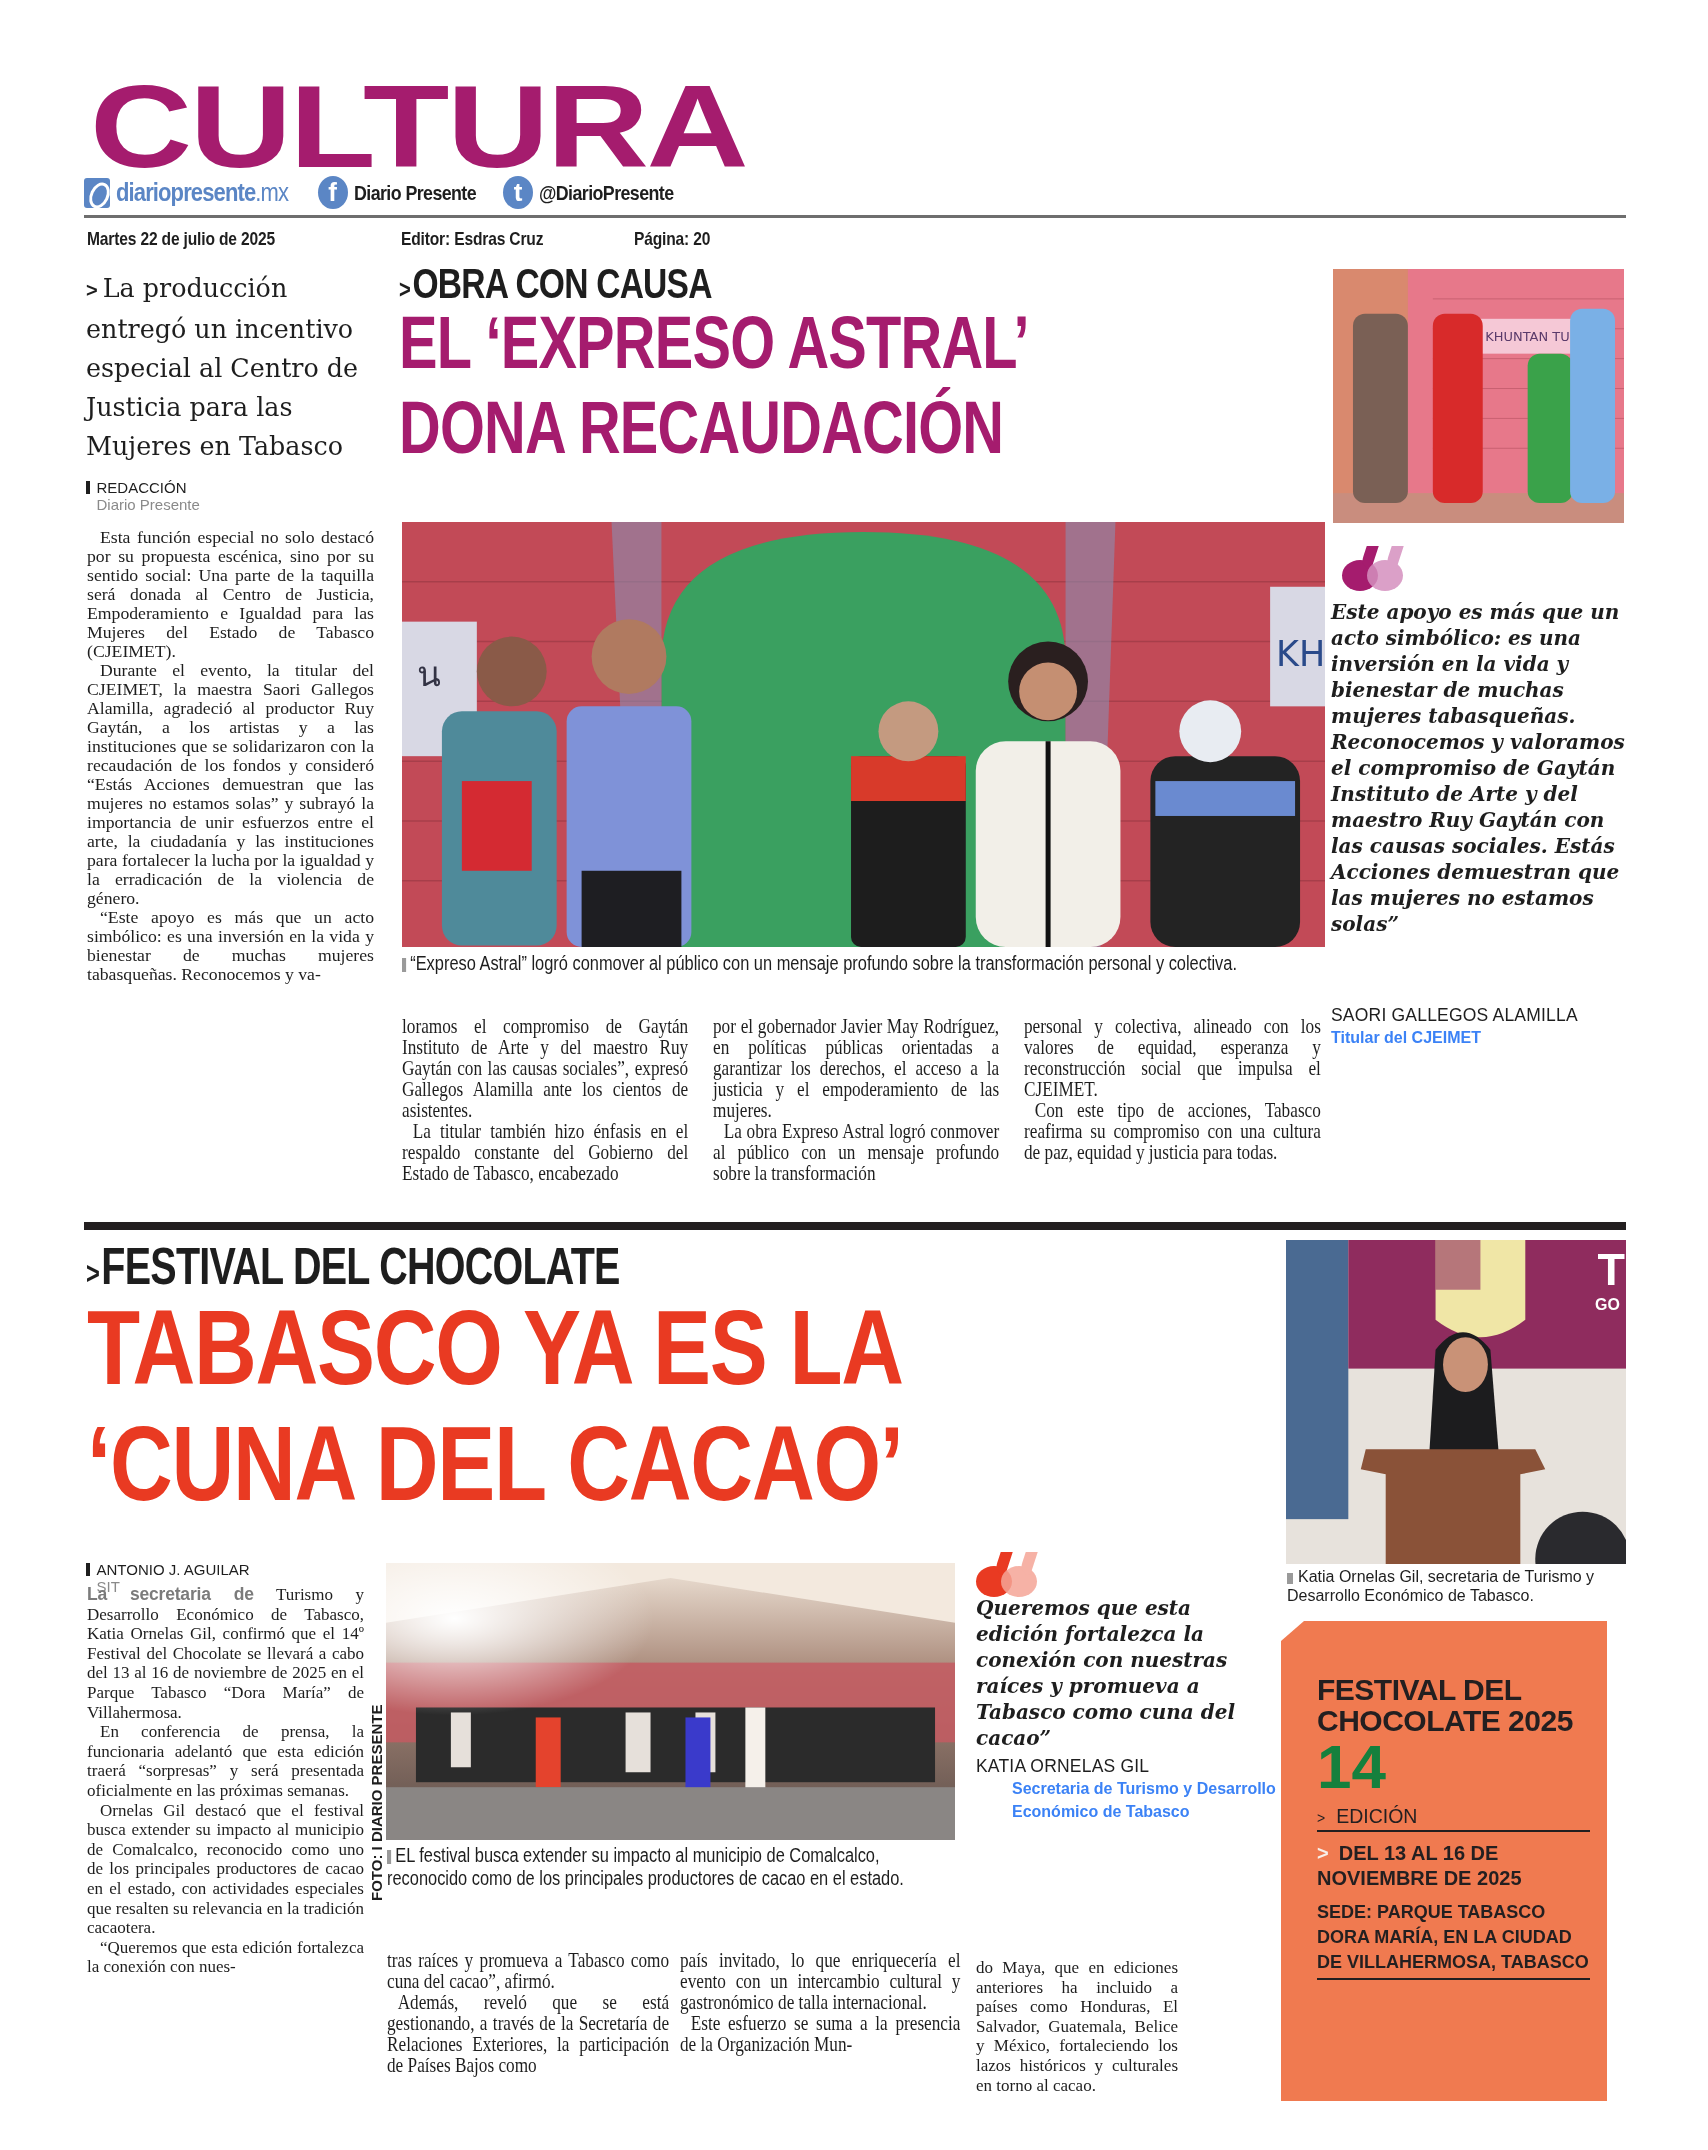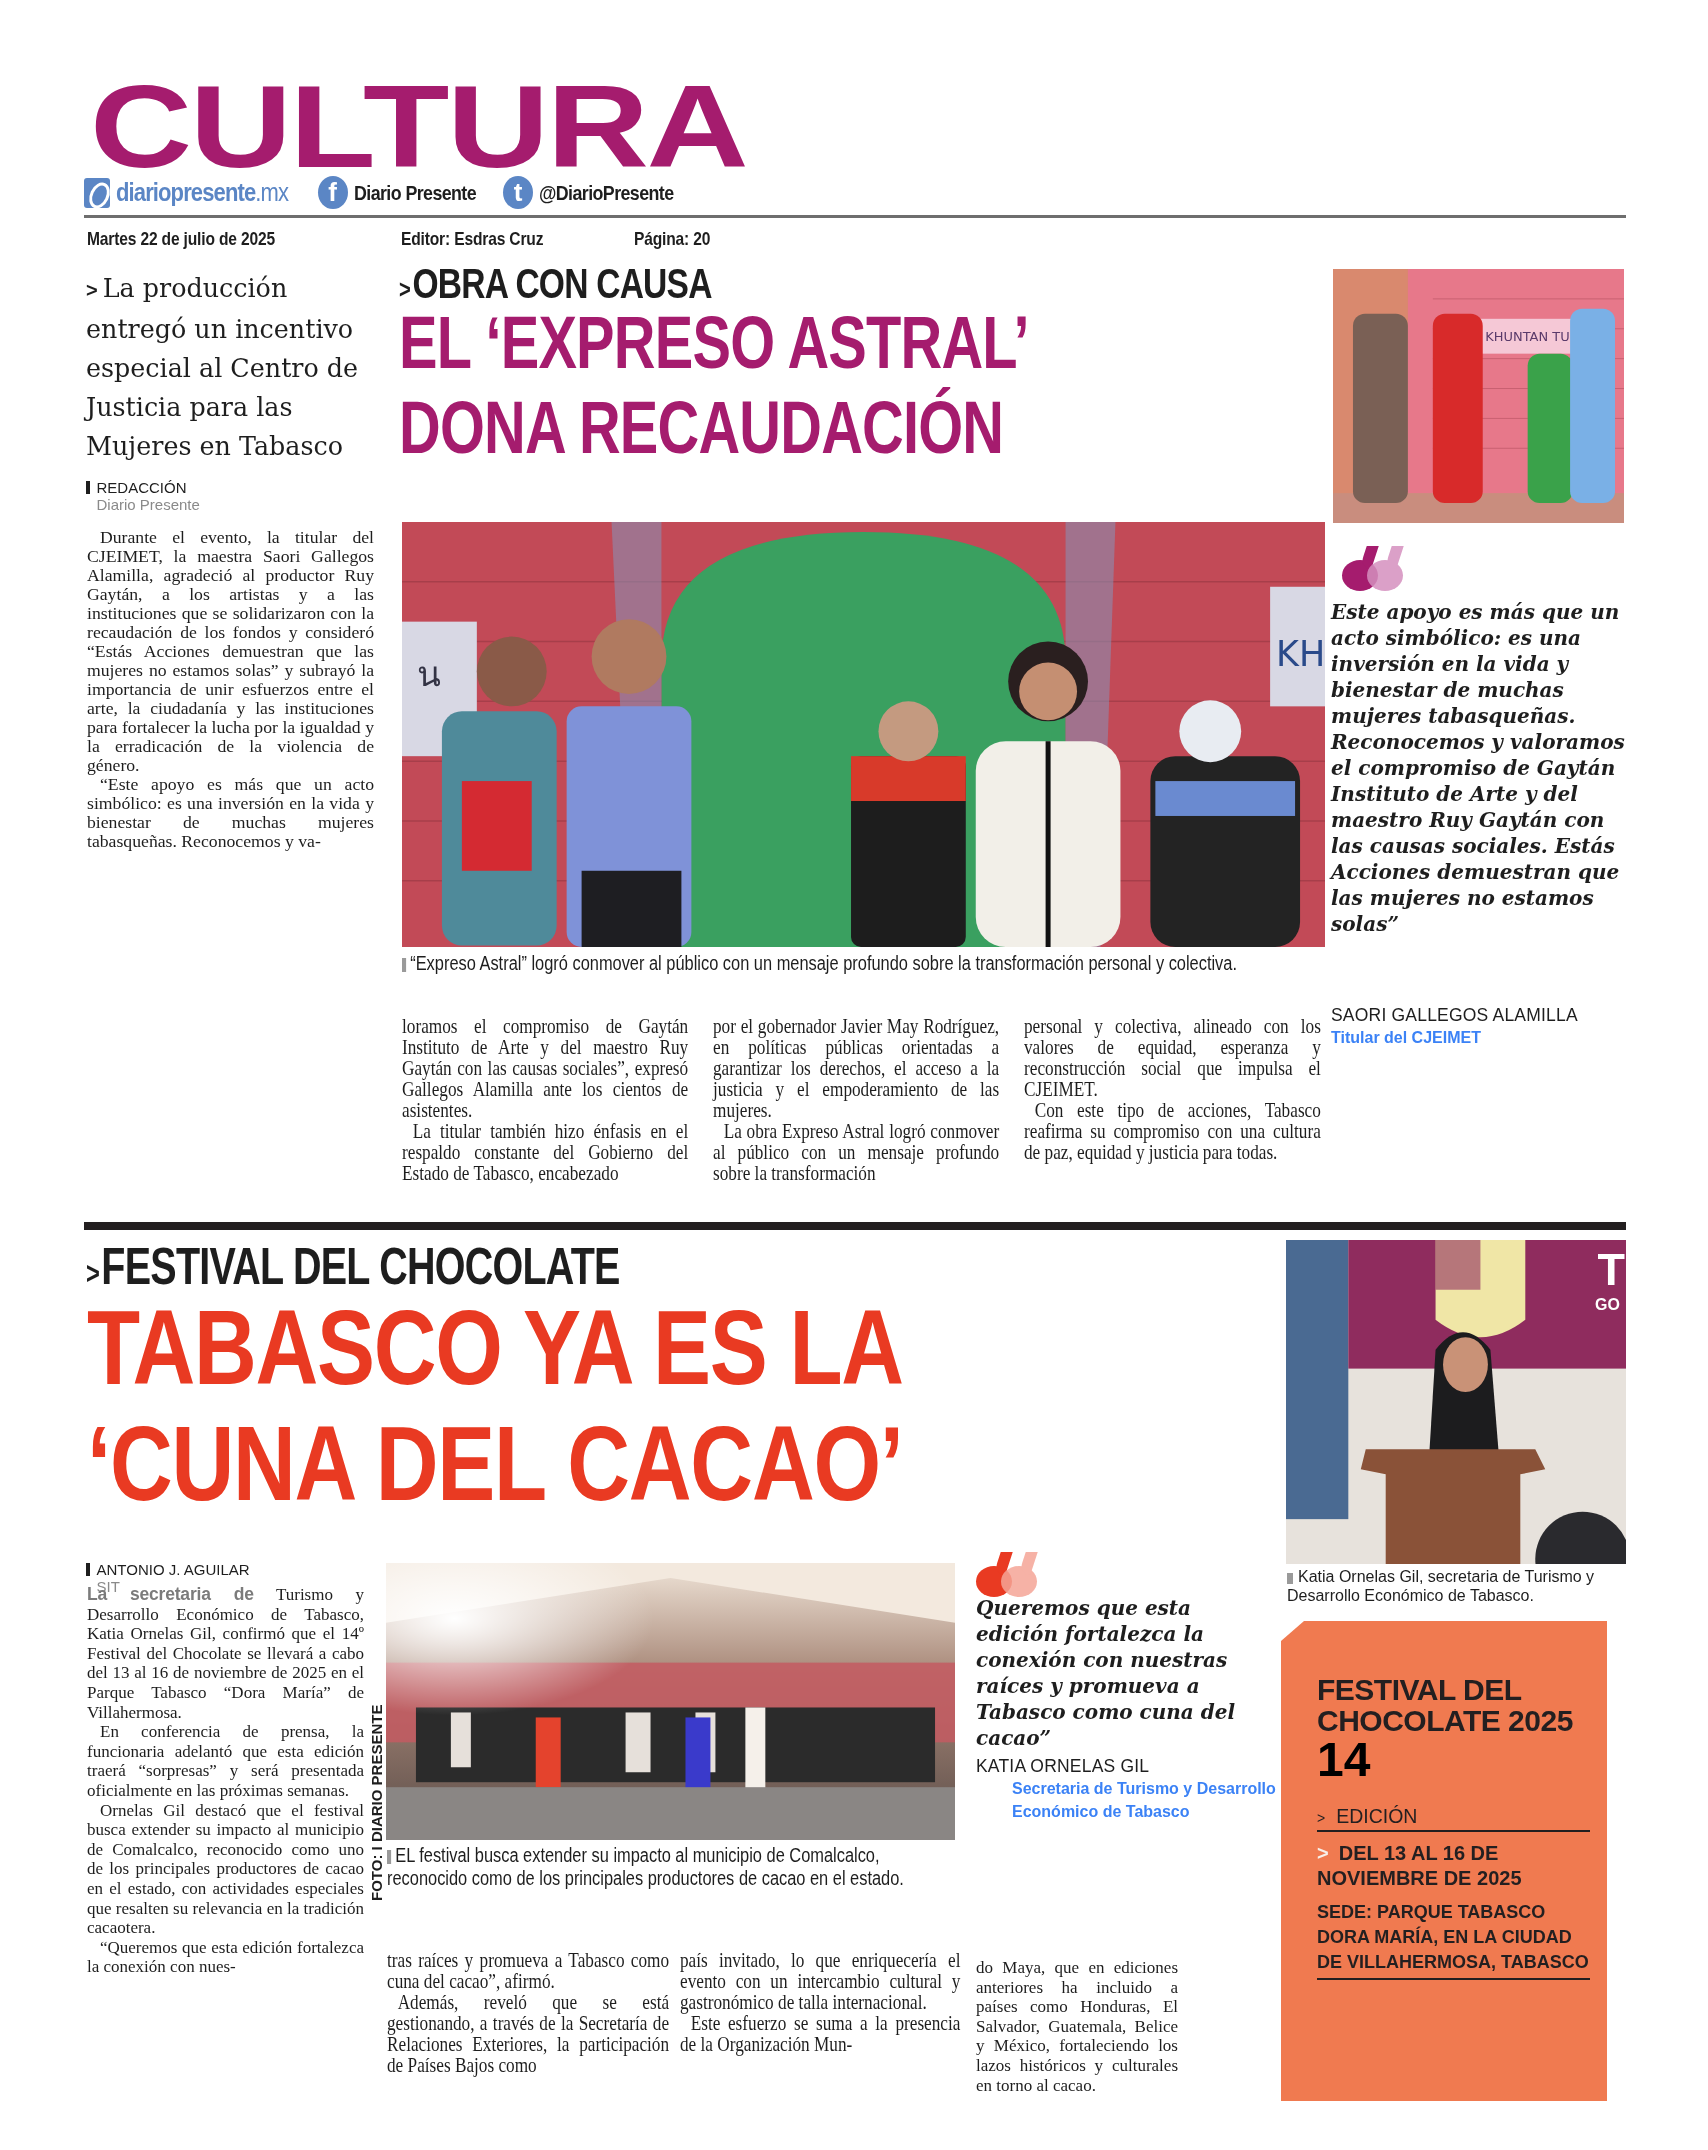--- a/index.html
+++ b/index.html
@@ -52,21 +52,21 @@
   .pull { font-family: "DejaVu Serif", serif; font-style: italic; font-weight: 700; font-size: 20px; line-height: 26px; color: #1e1e1e; }
   .pull-name { font-family: "Liberation Sans", sans-serif; font-size: 17.5px; color: #1e1e1e; letter-spacing: 0.2px; }
   .pull-role { font-family: "Liberation Sans", sans-serif; font-weight: 700; font-size: 16px; color: #3b82f6; line-height: 23px; }
 
   .rule-thick { left: 84px; top: 1222px; width: 1542px; height: 8px; background: #231f20; }
   .headline-2 { left: 87px; top: 1289px; font-family: "Liberation Sans", sans-serif; font-weight: 900; font-size: 106px; line-height: 116px; color: #e93a22; transform: scaleX(0.82); transform-origin: left top; letter-spacing: -1.5px; white-space: nowrap; }
 
   
   .info-box { left: 1281px; top: 1621px; width: 326px; height: 480px; background: #f07a50; clip-path: polygon(23px 0, 100% 0, 100% 100%, 0 100%, 0 20px); }
   .info-title { font-family: "Liberation Sans", sans-serif; font-weight: 900; font-size: 30px; line-height: 31px; color: #231f20; letter-spacing: -0.5px; }
-  .info-num { font-family: "Liberation Sans", sans-serif; font-weight: 900; font-size: 48px; color: #000000; line-height: 1; }
+  .info-num { font-family: "Liberation Sans", sans-serif; font-weight: 900; font-size: 62px; color: #15803d; line-height: 1; }
   .info-label { font-family: "Liberation Sans", sans-serif; font-size: 19.5px; color: #231f20; }
   .info-strong { font-family: "Liberation Sans", sans-serif; font-weight: 900; font-size: 19.5px; line-height: 25px; color: #231f20; }
   .info-rule { height: 1.5px; background: #231f20; }
 </style>
 </head>
 <body>
 
 <div class="abs section-title">CULTURA</div>
 
 <div class="abs social-row">
@@ -95,20 +95,21 @@
 
 <div class="abs byline" style="left:86px; top:479px;">
   <div class="name">
       <span class="bar"></span>
       <span>REDACCIÓN</span>
     </div>
   <div class="org">Diario Presente</div>
 </div>
 
 <div class="abs body-col" style="left:87px; top:528px; width:287px;">
+  <p>Esta función especial no solo destacó por su propuesta escénica, sino por su sentido social: Una parte de la taquilla será donada al Centro de Justicia, Empoderamiento e Igualdad para las Mujeres del Estado de Tabasco (CJEIMET).</p>
   <p>Durante el evento, la titular del CJEIMET, la maestra Saori Gallegos Alamilla, agradeció al productor Ruy Gaytán, a los artistas y a las instituciones que se solidarizaron con la recaudación de los fondos y consideró “Estás Acciones demuestran que las mujeres no estamos solas” y subrayó la importancia de unir esfuerzos entre el arte, la ciudadanía y las instituciones para fortalecer la lucha por la igualdad y la erradicación de la violencia de género.</p>
   <p>“Este apoyo es más que un acto simbólico: es una inversión en la vida y bienestar de muchas mujeres tabasqueñas. Reconocemos y va-</p>
 </div>
 
 <div class="abs kicker" style="left:399px; top:260px; font-size:42px; transform:scaleX(0.8);">
   <span class="arr">&gt;</span><span>OBRA CON CAUSA</span>
 </div>
 <div class="abs headline-1">
   <div>EL ‘EXPRESO ASTRAL’</div>
   <div>DONA RECAUDACIÓN</div>

